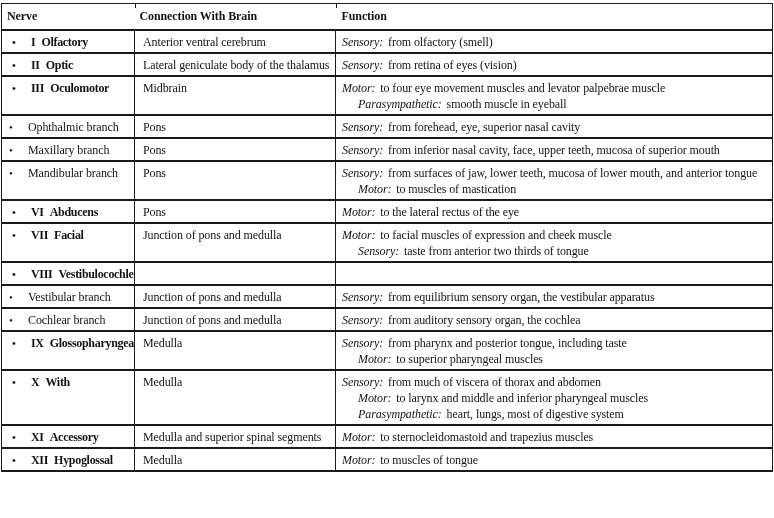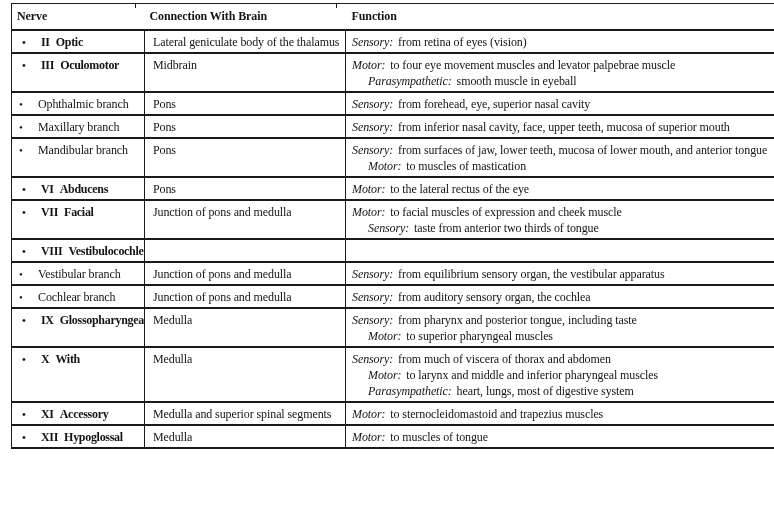--- a/index.html
+++ b/index.html
@@ -4,21 +4,21 @@
 <style>
   html, body { margin: 0; padding: 0; background: #ffffff; }
   .page {
     position: relative;
     width: 774px;
     height: 518px;
     background: #ffffff;
     font-family: "Liberation Serif", serif;
     color: #141414;
     box-sizing: border-box;
-    padding: 3px 0 0 11px;
+    padding: 3px 0 0 1px;
   }
   table.cn-table {
     border-collapse: collapse;
     table-layout: fixed;
     width: 771px;
     border: 1px solid #1a1a1a;
     letter-spacing: -0.1px;
   }
   col.c-nerve { width: 133px; }
   col.c-conn  { width: 201px; }
@@ -91,20 +91,29 @@
     <thead>
       <tr>
         <th class="h-nerve">Nerve</th>
         <th class="h-conn">Connection With Brain</th>
         <th class="h-func">Function</th>
       </tr>
     </thead>
     <tbody id="table-body">
         <tr>
       <td class="nerve major">
+        <span class="bullet" hidden="">•</span><span class="num">I</span><span class="nname">Olfactory</span>
+      </td>
+      <td class="conn">Anterior ventral cerebrum</td>
+      <td class="func">
+            <div class="fn-line"><span class="fn-label">Sensory:</span> from olfactory (smell)</div>
+          </td>
+    </tr>
+        <tr>
+      <td class="nerve major">
         <span class="bullet" hidden="">•</span><span class="num">II</span><span class="nname">Optic</span>
       </td>
       <td class="conn">Lateral geniculate body of the thalamus</td>
       <td class="func">
             <div class="fn-line"><span class="fn-label">Sensory:</span> from retina of eyes (vision)</div>
           </td>
     </tr>
         <tr>
       <td class="nerve major">
         <span class="bullet" hidden="">•</span><span class="num">III</span><span class="nname">Oculomotor</span>

